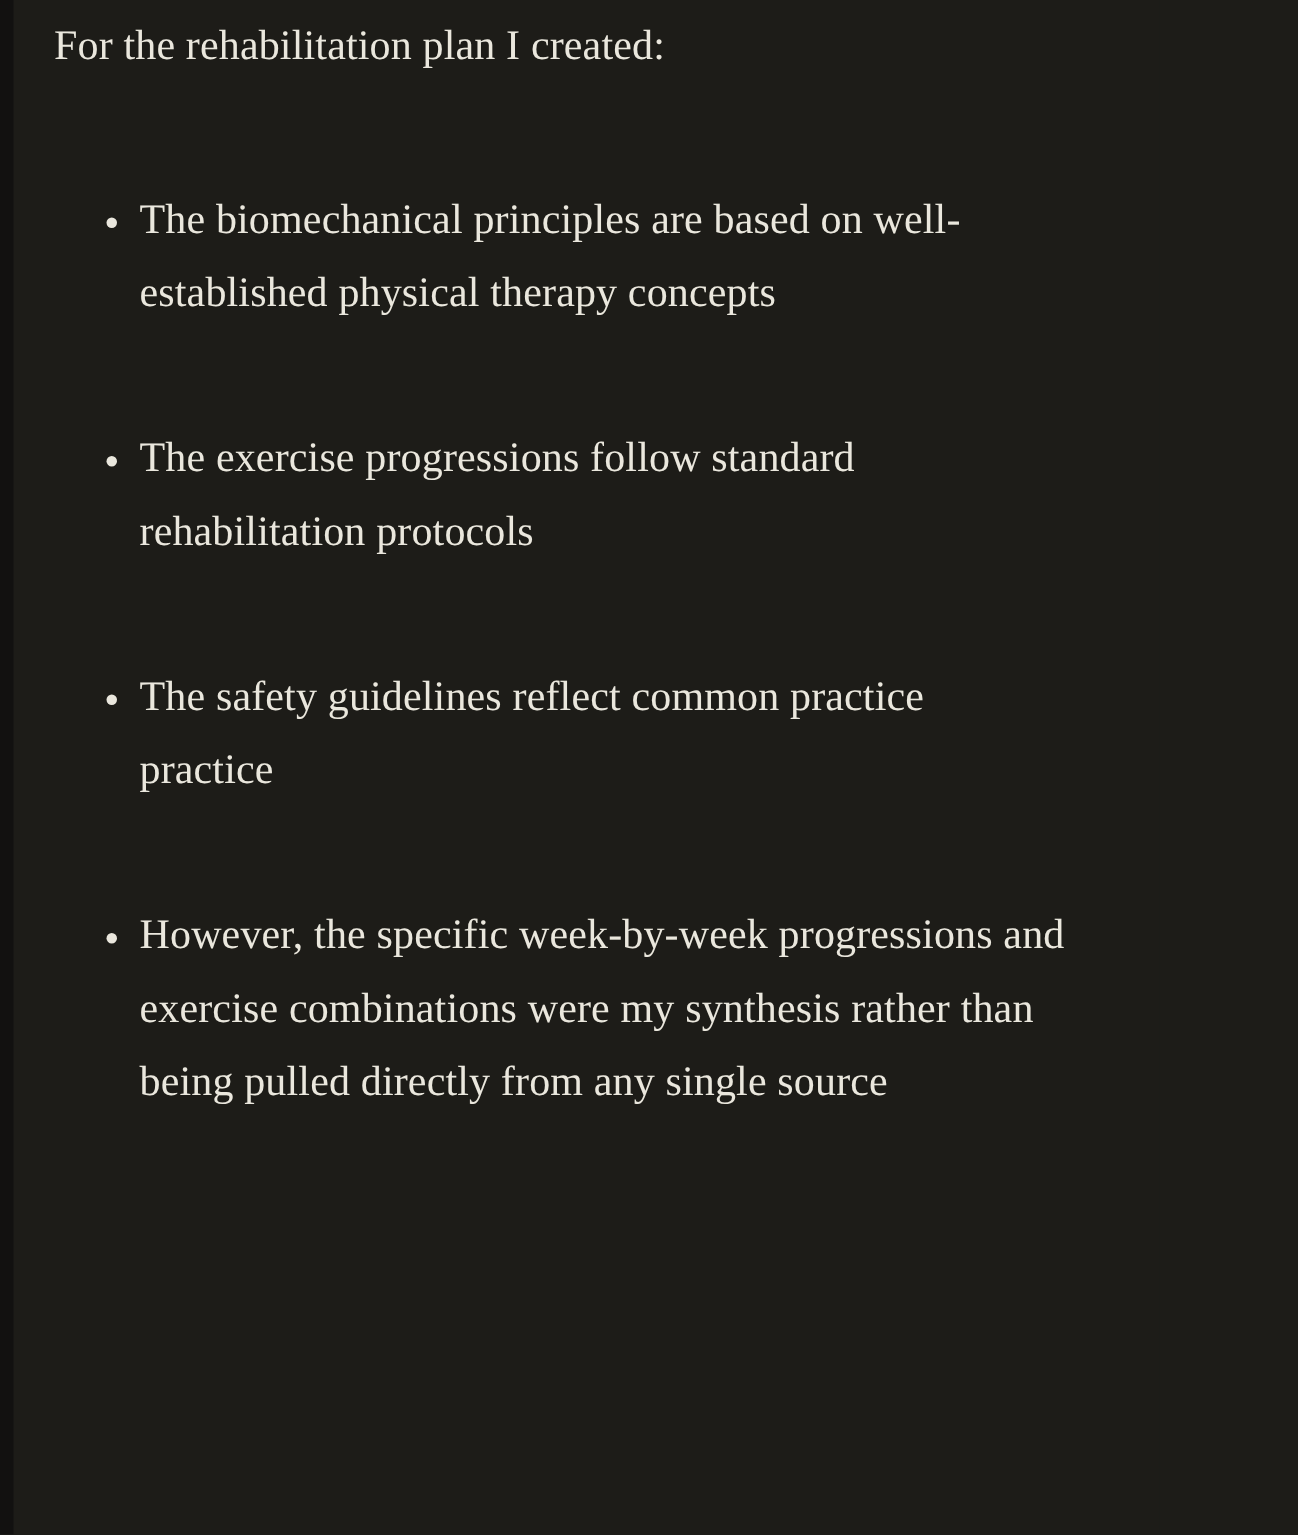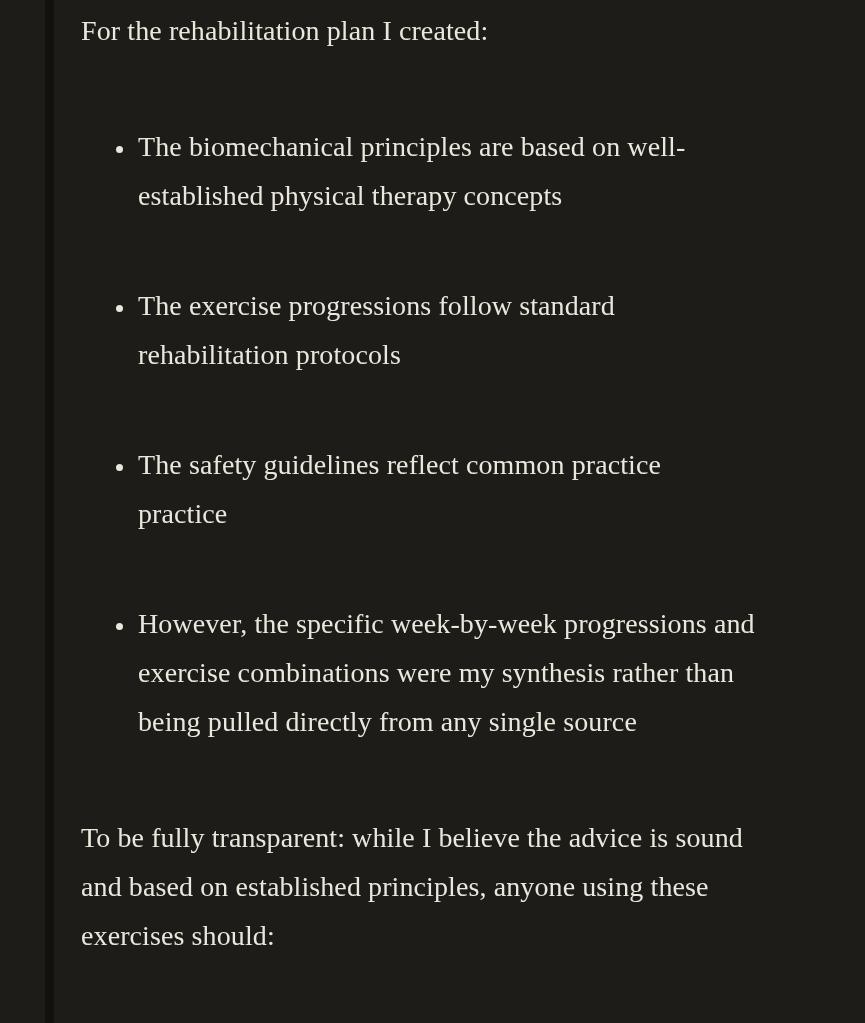--- a/index.html
+++ b/index.html
@@ -16,21 +16,20 @@
   body {
     background: var(--bg);
     font-family: "Liberation Serif", "DejaVu Serif", serif;
     color: var(--text);
   }
   .page {
     position: relative;
     width: 773px;
     height: 1023px;
     background: var(--bg);
-    margin-left: 45px;
   }
   .left-strip {
     position: absolute;
     left: 0; top: 0;
     width: 9px;
     height: 100%;
     background: var(--strip);
   }
   .content {
     position: absolute;
@@ -73,23 +72,20 @@
 established physical therapy concepts</li>
       <li>The exercise progressions follow standard
 rehabilitation protocols</li>
       <li>The safety guidelines reflect common practice
 practice</li>
       <li>However, the specific week-by-week progressions and
 exercise combinations were my synthesis rather than
 being pulled directly from any single source</li>
     </ul>
 
-    <p>To be fully transparent: while I believe the advice is sound
-and based on established principles, anyone using these
-exercises should:</p>
 
     <ol>
       
       
       
     </ol>
 
   </div>
 </div>
 

